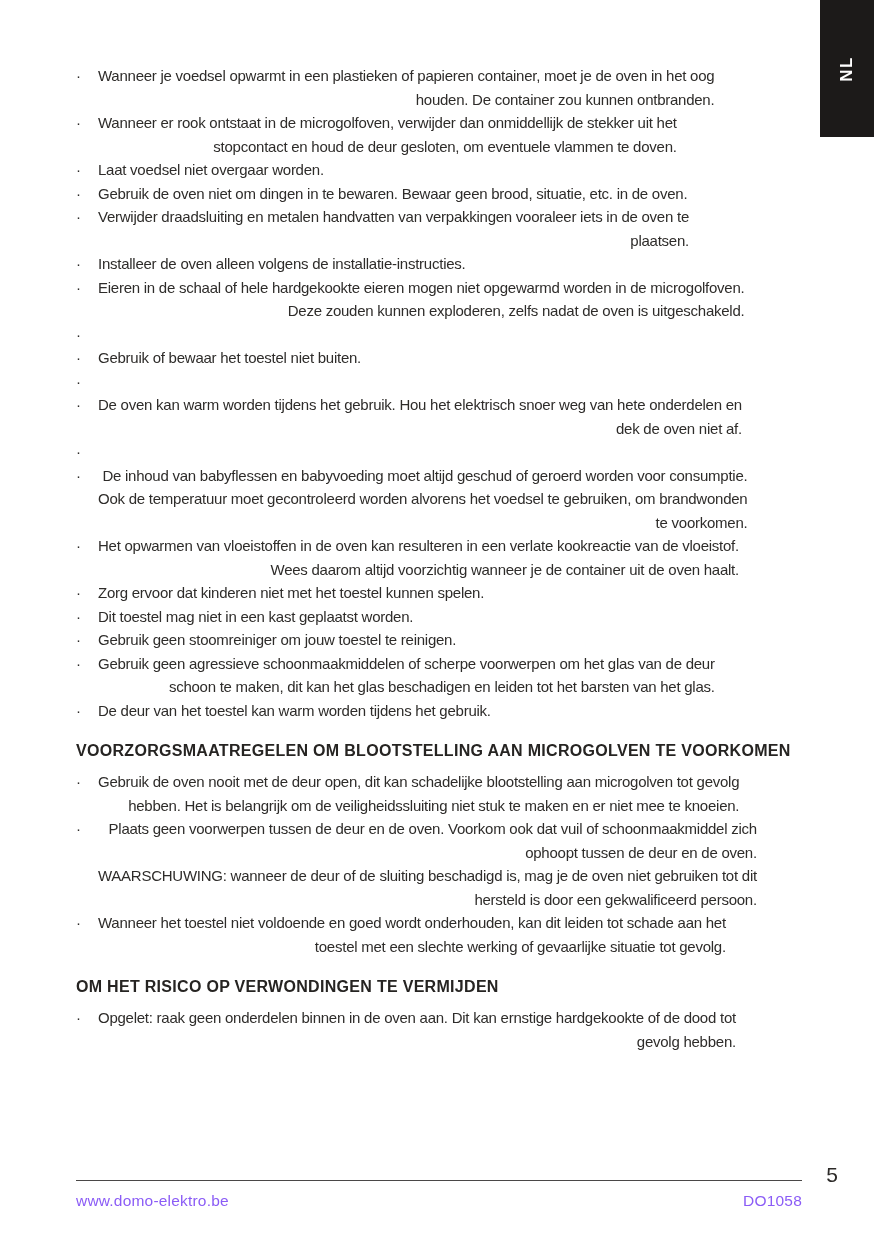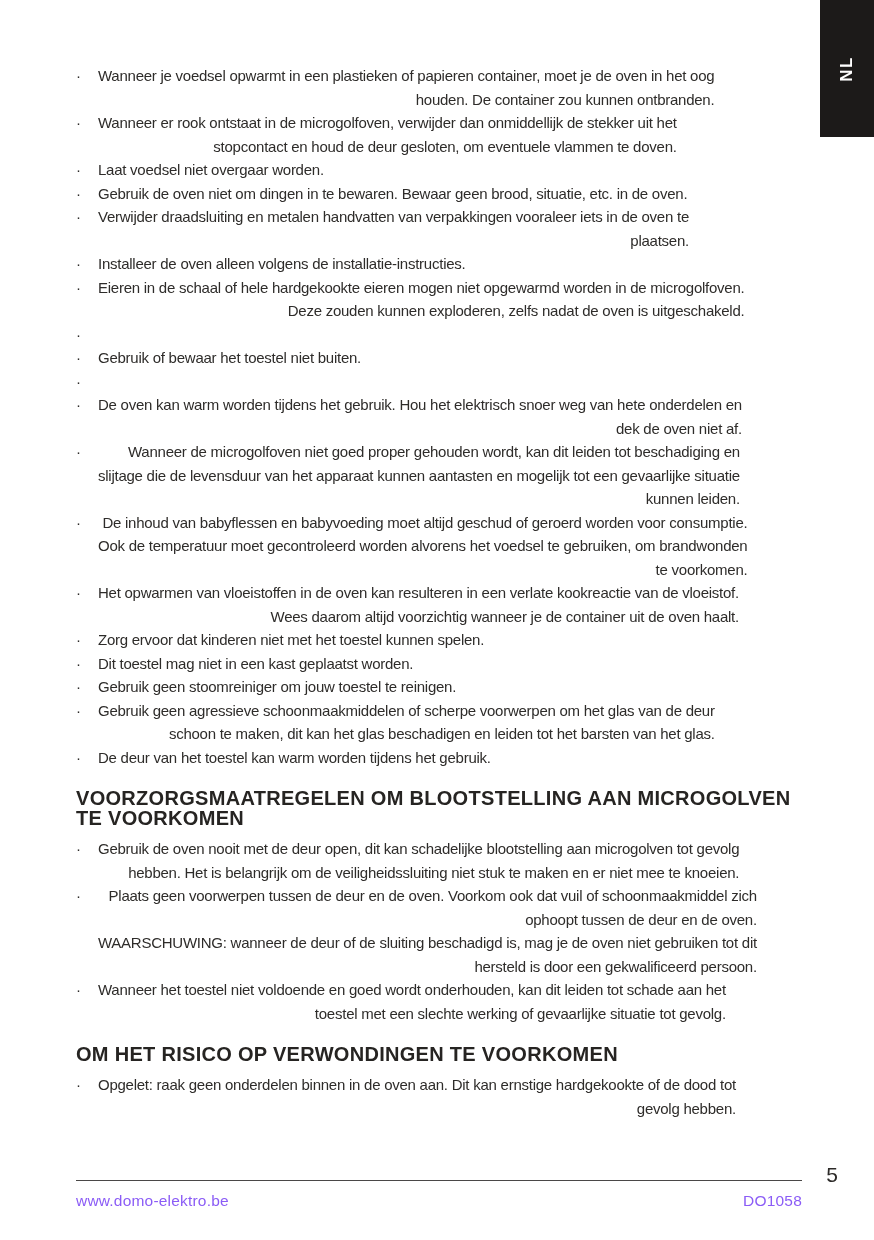--- a/index.html
+++ b/index.html
@@ -56,21 +56,21 @@
   }
   .bt {
     font-size: 15px;
     line-height: 23.5px;
     letter-spacing: -0.25px;
     white-space: pre-line;
     color: #2e2c2a;
     text-align: right;
   }
   h2.section-heading {
-    font-size: 20px;
+    font-size: 16px;
     font-weight: bold;
     letter-spacing: 0.3px;
     color: #262422;
     margin: 19px 0 9px 0;
     line-height: 20px;
   }
   
   .footer-rule {
     position: absolute;
     left: 76px;
@@ -152,23 +152,20 @@
       <li>
           <span class="mk">·</span>
         </li>
       <li>
           <span class="mk">·</span>
           <span class="bt">De oven kan warm worden tijdens het gebruik. Hou het elektrisch snoer weg van hete onderdelen en
 dek de oven niet af.</span>
         </li>
       <li>
           <span class="mk">·</span>
-          <span class="bt">Wanneer de microgolfoven niet goed proper gehouden wordt, kan dit leiden tot beschadiging en
-slijtage die de levensduur van het apparaat kunnen aantasten en mogelijk tot een gevaarlijke situatie
-kunnen leiden.</span>
         </li>
       <li>
           <span class="mk">·</span>
           <span class="bt">De inhoud van babyflessen en babyvoeding moet altijd geschud of geroerd worden voor consumptie.
 Ook de temperatuur moet gecontroleerd worden alvorens het voedsel te gebruiken, om brandwonden
 te voorkomen.</span>
         </li>
       <li>
           <span class="mk">·</span>
           <span class="bt">Het opwarmen van vloeistoffen in de oven kan resulteren in een verlate kookreactie van de vloeistof.
@@ -212,21 +209,21 @@
 WAARSCHUWING: wanneer de deur of de sluiting beschadigd is, mag je de oven niet gebruiken tot dit
 hersteld is door een gekwalificeerd persoon.</span>
         </li>
       <li>
           <span class="mk">·</span>
           <span class="bt">Wanneer het toestel niet voldoende en goed wordt onderhouden, kan dit leiden tot schade aan het
 toestel met een slechte werking of gevaarlijke situatie tot gevolg.</span>
         </li>
     </ul>
 
-    <h2 class="section-heading">OM HET RISICO OP VERWONDINGEN TE VOORKOMEN</h2>
+    <h2 class="section-heading">OM HET RISICO OP VERWONDINGEN TE VERMIJDEN</h2>
 
     <ul class="bullets">
       <li>
           <span class="mk">·</span>
           <span class="bt">Opgelet: raak geen onderdelen binnen in de oven aan. Dit kan ernstige hardgekookte of de dood tot
 gevolg hebben.</span>
         </li>
     </ul>
 
   </main>

